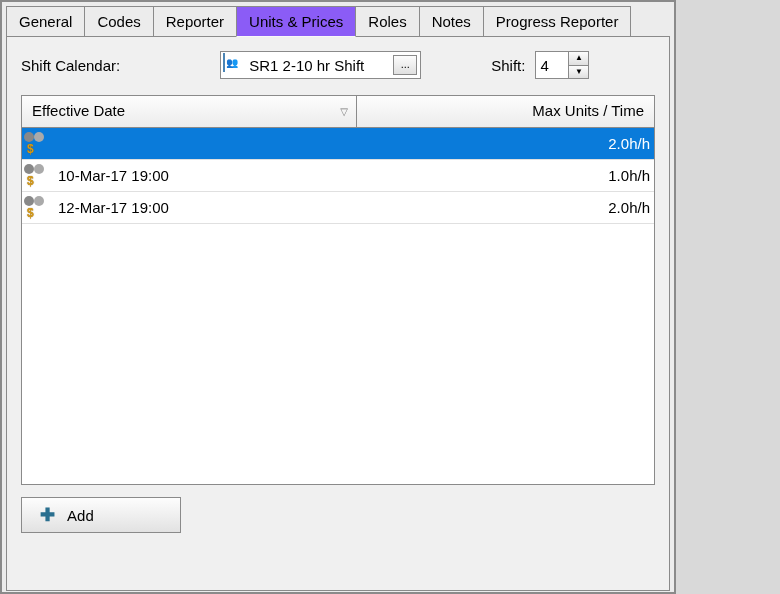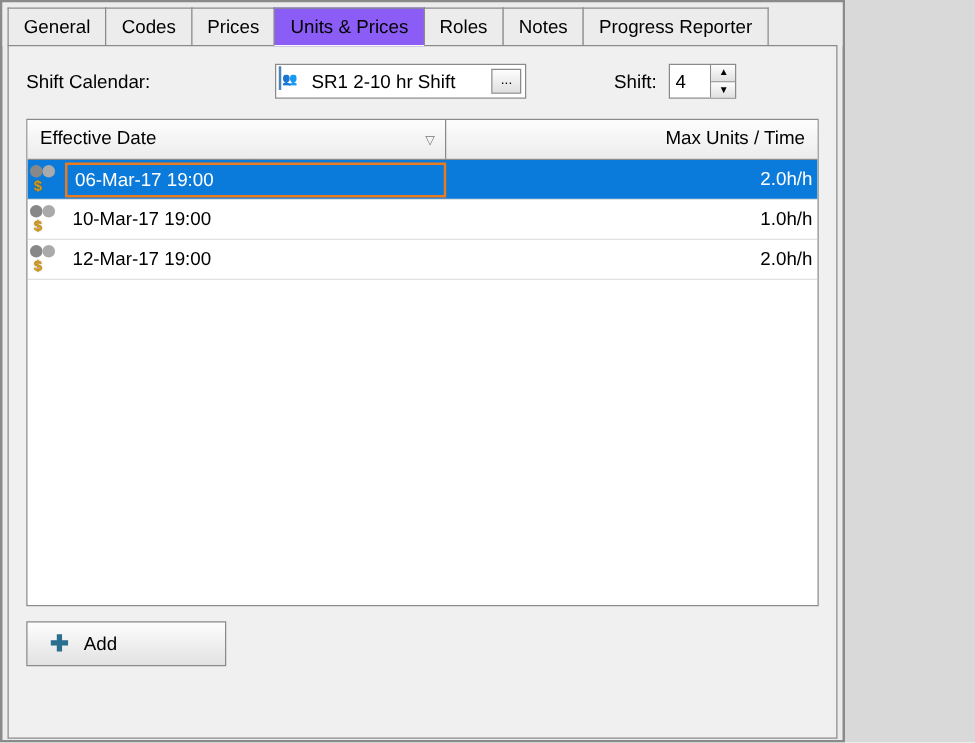--- a/index.html
+++ b/index.html
@@ -256,21 +256,21 @@
   .x-icon svg { display:block; }
 </style>
 </head>
 <body>
 
 <div class="window">
 
   <div class="tabs">
     <div class="tab">General</div>
     <div class="tab">Codes</div>
-    <div class="tab">Prices</div>
+    <div class="tab">Reporter</div>
     <div class="tab active">Units &amp; Prices</div>
     <div class="tab">Roles</div>
     <div class="tab">Notes</div>
     <div class="tab">Progress Reporter</div>
   </div>
 
   <div class="panel-border">
 
     <div class="top-row">
       <span class="label">Shift Calendar:</span>
@@ -310,21 +310,20 @@
       <div class="tbody">
 
         <div class="trow selected">
           <div class="icon-cell">
             <span class="item-icon">
                 <span class="head h1"></span>
                 <span class="head h2"></span>
                 <span class="dollar">$</span>
               </span>
           </div>
-          <div class="date-cell">06-Mar-17 19:00</div>
           <div class="max-cell">2.0h/h</div>
         </div>
 
         <div class="trow">
           <div class="icon-cell">
             <span class="item-icon">
                 <span class="head h1"></span>
                 <span class="head h2"></span>
                 <span class="dollar">$</span>
               </span>

